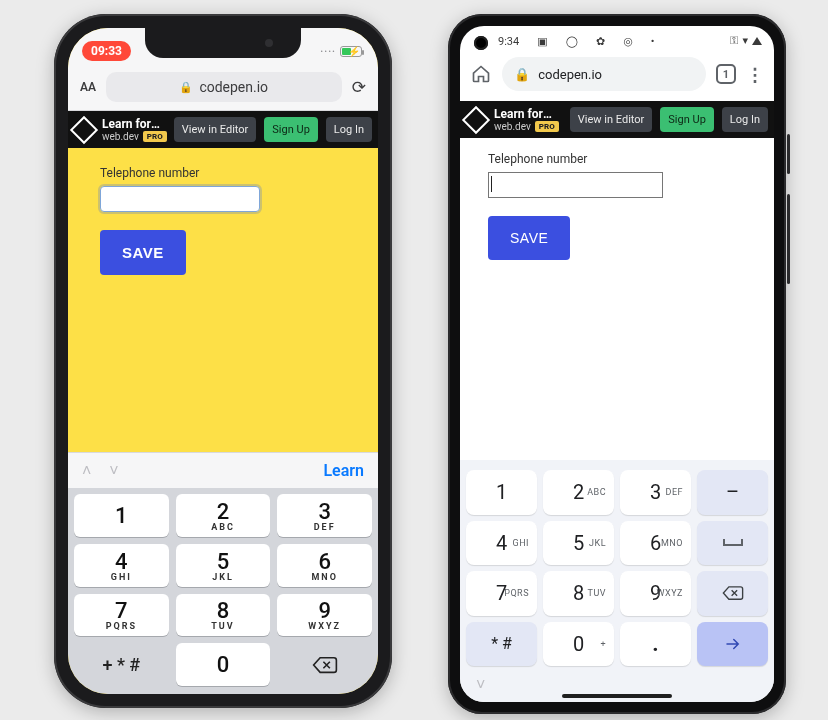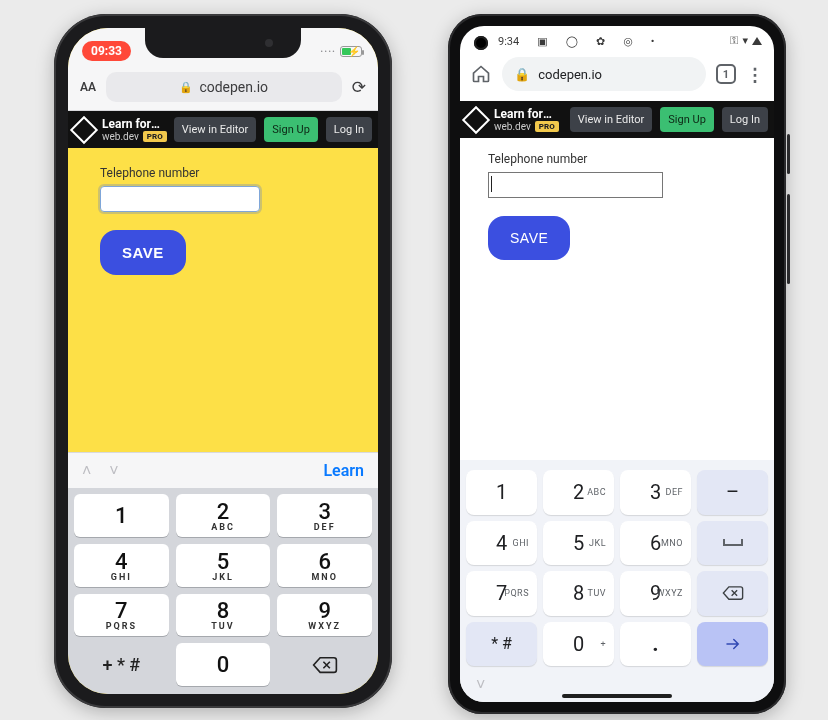--- a/index.html
+++ b/index.html
@@ -92,21 +92,21 @@
 
   .form-area{ padding:18px 32px; }
   .form-label{ font-size:12px; color:#333; margin-bottom:6px;}
   .form-input{
     width:160px; height:26px; border:1px solid #7fa6d9; border-radius:4px;
     outline:2px solid rgba(65,105,225,.25); outline-offset:0; padding:2px 6px;
   }
   .save-btn{
     margin-top:18px; background:#3b4fe0; color:#fff; border:none;
     font-size:15px; font-weight:600; letter-spacing:.5px;
-    padding:14px 22px; border-radius:16px;
+    padding:14px 22px; border-radius:4px;
   }
 
   
   .ios-kbbar{
     position:absolute; left:0; right:0; bottom:206px;
     background:#f6f6f7; border-top:1px solid #d9d9dc;
     display:flex; align-items:center; justify-content:space-between;
     padding:8px 14px; color:#bdbdc2;
   }
   .ios-kbbar .nav span{ font-size:16px; margin-right:14px;}

